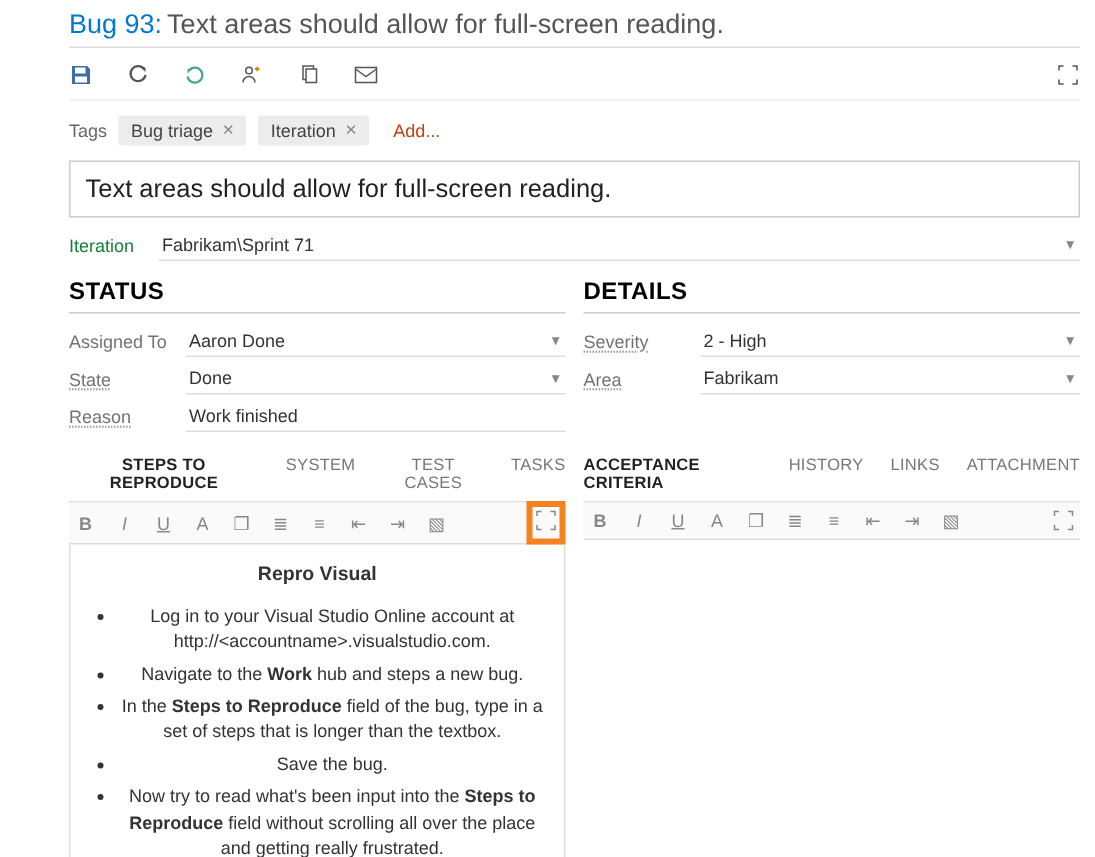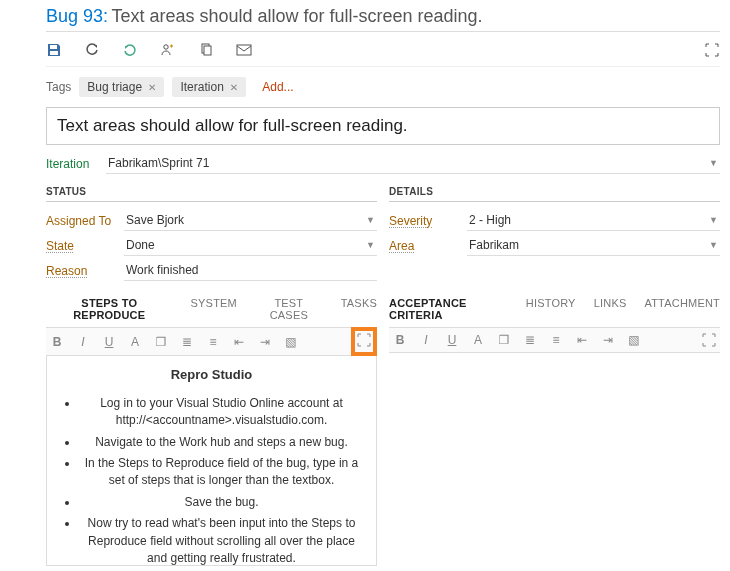--- a/index.html
+++ b/index.html
@@ -15,41 +15,41 @@
   .tag { background: #ececec; padding: 3px 8px; border-radius: 2px; display: inline-flex; align-items: center; gap: 6px; color: #444; }
   .tag .x { color: #888; cursor: pointer; font-size: 10px; }
   .tag.add { background: transparent; color: #c2410c; cursor: pointer; }
   .title-input { width: 100%; border: 1px solid #ccc; padding: 8px 10px; font-size: 17px; color: #222; font-family: inherit; }
   .iter-row { display: flex; align-items: center; padding: 8px 0 6px 0; }
   .iter-label { width: 60px; color: #15803d; }
   .iter-value { flex: 1; border-bottom: 1px solid #ddd; padding: 3px 2px; display: flex; justify-content: space-between; align-items: center; color: #333; }
   .caret { font-size: 9px; color: #888; }
   .cols { display: flex; gap: 12px; }
   .col { flex: 1; }
-  .section-h { font-weight: 600; font-size: 10px; letter-spacing: .3px; padding: 6px 0 4px 0; border-bottom: 1px solid #ccc; margin-bottom: 6px; color: #404040; text-transform: uppercase; }
+  .section-h { font-weight: 600; font-size: 16px; letter-spacing: .3px; padding: 6px 0 4px 0; border-bottom: 1px solid #ccc; margin-bottom: 6px; color: #000000; text-transform: uppercase; }
   .fld { display: flex; align-items: center; padding: 2px 0; }
-  .fld-label { width: 78px; color: #a16207; text-decoration: underline dotted #999; text-underline-offset: 2px; }
+  .fld-label { width: 78px; color: #737373; text-decoration: underline dotted #999; text-underline-offset: 2px; }
   .fld-label.nolink { text-decoration: none; }
   .fld-val { flex: 1; border-bottom: 1px solid #ddd; padding: 3px 2px; display: flex; justify-content: space-between; align-items: center; }
   .tabs { display: flex; gap: 18px; align-items: baseline; padding: 8px 0 6px 0; border-bottom: 1px solid #ddd; }
   .tabs span { color: #777; font-size: 11px; cursor: pointer; text-transform: uppercase; letter-spacing: .2px; }
   .tabs .active { color: #222; font-weight: 600; }
   .rte-toolbar { display: flex; align-items: center; gap: 12px; padding: 5px 4px; border-bottom: 1px solid #ddd; background: #fafafa; position: relative; }
   .rte-toolbar .ic { width: 14px; height: 14px; display: inline-flex; align-items:center; justify-content:center; color: #888; font-size: 12px; cursor: pointer; }
   .rte-toolbar .spacer { flex: 1; }
   .fullscreen-box { border: 4px solid #f58220; padding: 2px; margin: -6px -4px -6px 0; }
   .editor-area { border: 1px solid #ddd; border-top: none; height: 210px; overflow-y: scroll; overflow-x: scroll; padding: 10px 12px; font-size: 12px; line-height: 1.45; position: relative; }
   .editor-area::-webkit-scrollbar { width: 16px; height: 16px; }
   .editor-area::-webkit-scrollbar-track { background: #f1f1f1; }
   .editor-area::-webkit-scrollbar-thumb { background: #c8c8c8; border: 2px solid #f1f1f1; }
   .editor-area.right { overflow: hidden; }
   .repro-h { font-weight: 600; margin-bottom: 10px; font-size: 13px; }
   .editor-area ul { padding-left: 20px; }
   .editor-area li { margin-bottom: 4px; }
-  .strong { font-weight: 400; }
+  .strong { font-weight: 700; }
   svg { display: block; }
 </style>
 </head>
 <body>
 
 <div class="wrap">
 
   <div class="header">
     <span class="bugid">Bug 93:</span>
     <span class="bugtitle">Text areas should allow for full-screen reading.</span>
@@ -124,21 +124,21 @@
       <span class="caret">▼</span>
     </span>
   </div>
 
   <div class="cols">
     <div class="col">
       <div class="section-h">STATUS</div>
       <div class="fld">
         <span class="fld-label nolink">Assigned To</span>
         <span class="fld-val">
-          <span>Save Bjork</span>
+          <span>Aaron Done</span>
           <span class="caret">▼</span>
         </span>
       </div>
       <div class="fld">
         <span class="fld-label">State</span>
         <span class="fld-val">
           <span>Done</span>
           <span class="caret">▼</span>
         </span>
       </div>
@@ -197,21 +197,21 @@
         <span class="spacer"></span>
         <span class="fullscreen-box">
           <span class="ic">
             <svg width="14" height="14" viewBox="0 0 14 14">
                 <path stroke="#888" fill="none" d="M1 4V1h3M13 4V1h-3M1 10v3h3M13 10v3h-3"></path>
               </svg>
           </span>
         </span>
       </div>
       <div class="editor-area">
-        <div class="repro-h">Repro Studio</div>
+        <div class="repro-h">Repro Visual</div>
         <ul>
           <li><span>Log in to your Visual Studio Online account at http://&lt;accountname&gt;.visualstudio.com.</span></li>
           <li><span>Navigate to the </span><span class="strong">Work</span><span> hub and steps a new bug.</span></li>
           <li><span>In the </span><span class="strong">Steps to Reproduce</span><span> field of the bug, type in a set of steps that is longer than the textbox.</span></li>
           <li><span>Save the bug.</span></li>
           <li><span>Now try to read what's been input into the </span><span class="strong">Steps to Reproduce</span><span> field without scrolling all over the place and getting really frustrated.</span></li>
 
         </ul>
       </div>
     </div>

